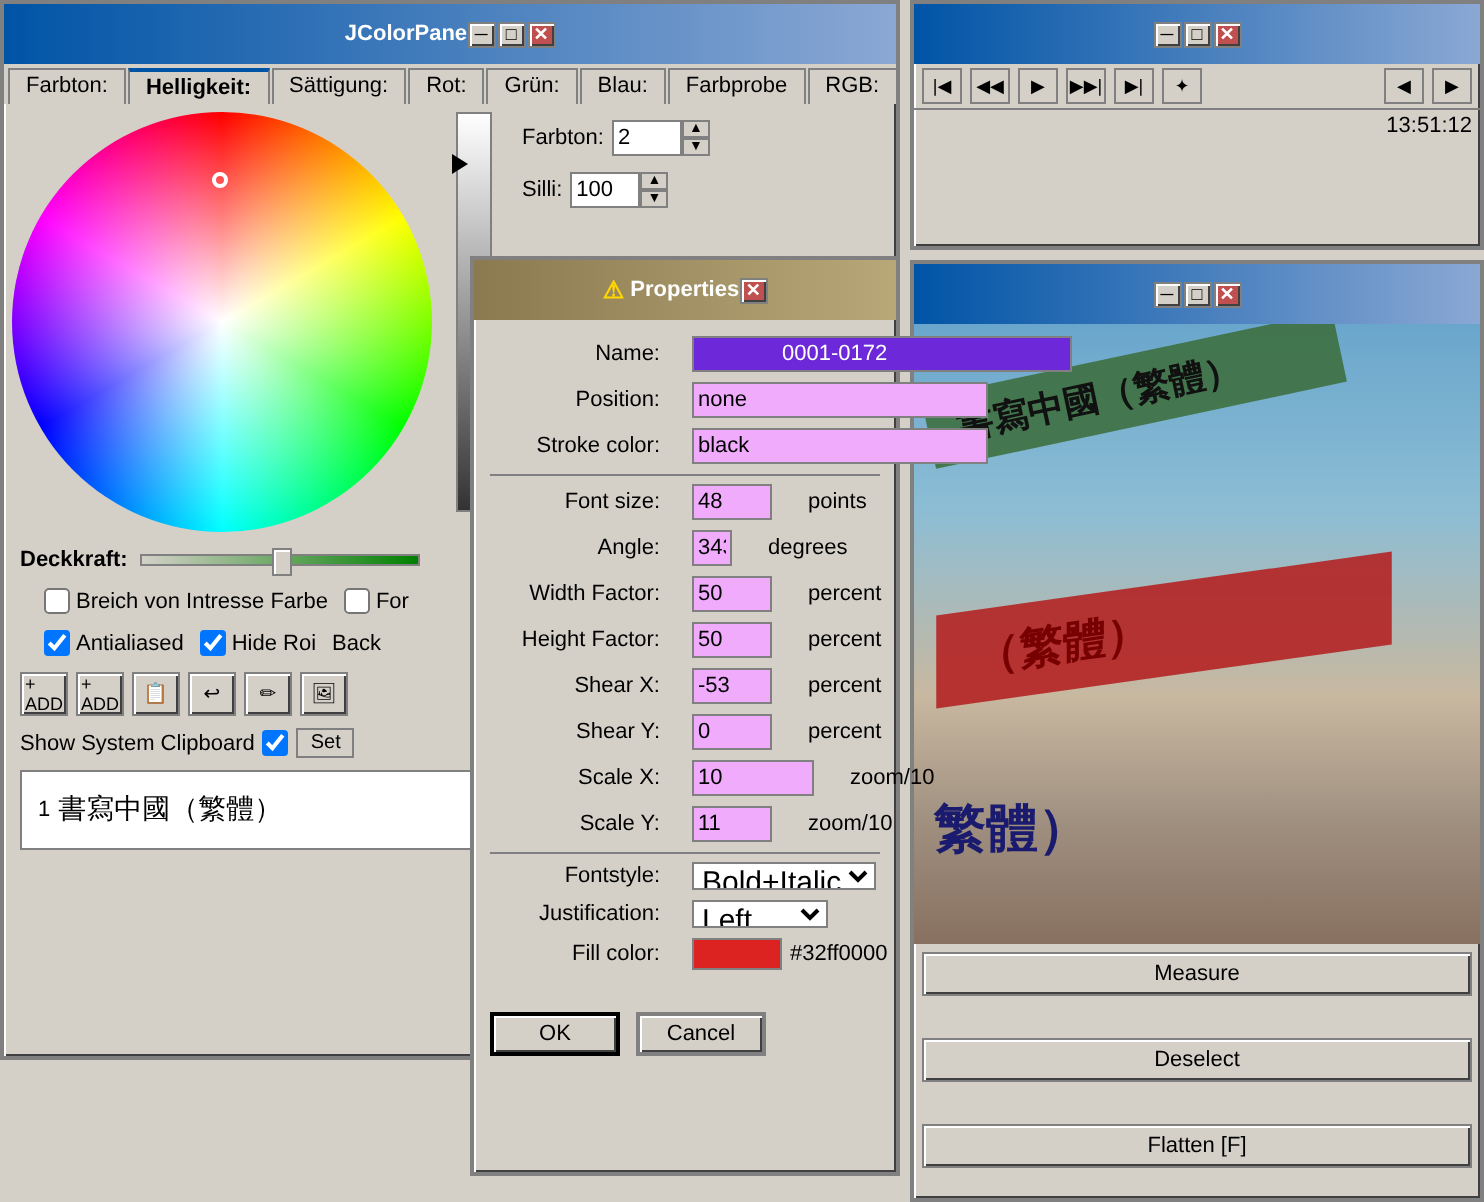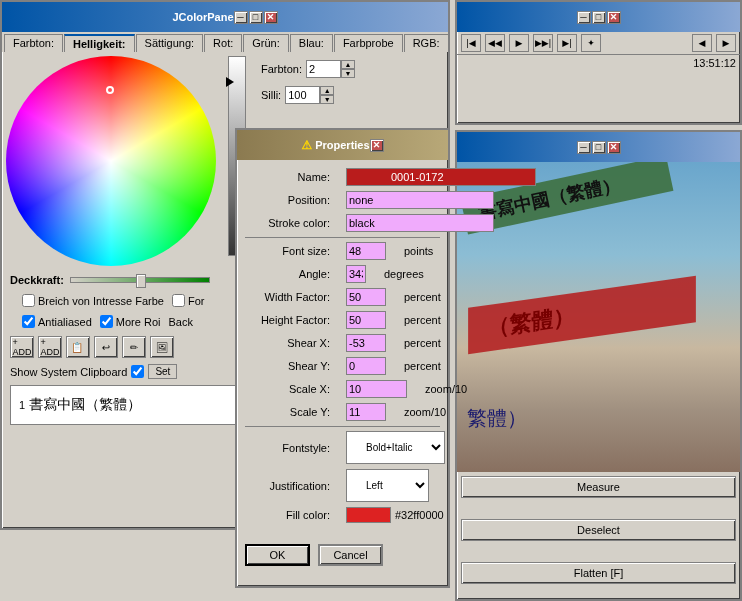--- a/index.html
+++ b/index.html
@@ -376,21 +376,21 @@
     .form-input {
       flex: 1;
       height: 18px;
       border: 1px solid #808080;
       background: #f0abfc;
       padding: 0 2px;
       font-size: 11px;
     }
 
     .form-input.selected {
-      background: #b91c1c;
+      background: #6d28d9;
       color: white;
       padding-left: 44px;
     }
 
     .form-unit {
       font-size: 11px;
       margin-left: 2px;
     }
 
     .divider-line {
@@ -413,25 +413,25 @@
       box-shadow: 1px 1px 0 #fff inset, -1px -1px 0 #404040 inset;
       cursor: pointer;
       font-size: 11px;
     }
 
     .dialog-btn.default {
       border: 2px solid #000;
     }
 
     .select-control {
-      height: 33px;
+      height: 14px;
       border: 1px solid #808080;
       background: white;
-      font-size: 10px;
-      padding: 0 15px;
+      font-size: 15px;
+      padding: 0 0;
     }
 
     .checkbox-row {
       display: flex;
       align-items: center;
       gap: 4px;
       margin: 4px 0;
       padding-left: 8px;
     }
 
@@ -548,21 +548,21 @@
     </label>
   </div>
 
   <div class="checkboxes-row">
     <label class="checkbox-label">
       <input type="checkbox" checked="" style="">
       <span>Antialiased</span>
     </label>
     <label class="checkbox-label">
       <input type="checkbox" checked="" style="">
-      <span>More Roi</span>
+      <span>Hide Roi</span>
     </label>
     <label class="checkbox-label">
       <span>Back</span>
     </label>
   </div>
 
   <div class="buttons-row">
     <div class="icon-btn" style="font-size:9px;">+<br>ADD</div>
     <div class="icon-btn" style="font-size:9px;">+<br>ADD</div>
     <div class="icon-btn">📋</div>
@@ -627,21 +627,21 @@
 
       <div style="position:absolute;top:15px;left:5px;background:rgba(60,110,60,0.88);padding:6px 15px;transform:rotate(-12deg);width:210px;">
         <span style="font-size:18px;font-weight:bold;color:#111;">書寫中國（繁體）</span>
       </div>
 
       <div style="position:absolute;top:130px;left:10px;background:rgba(180,35,35,0.9);padding:8px 20px;transform:rotate(-8deg) skewX(-8deg);width:230px;">
         <span style="font-size:22px;font-weight:bold;color:#770000;">（繁體）</span>
       </div>
 
       <div style="position:absolute;bottom:40px;left:10px;">
-        <span style="font-size:20px;font-weight:normal;color:#1a1a6e;text-align:right;">繁體）</span>
+        <span style="font-size:26px;font-weight:bold;color:#1a1a6e;text-align:right;">繁體）</span>
       </div>
     </div>
   </div>
 
   <div class="panel-buttons">
     <button class="panel-btn">Measure</button>
     <button class="panel-btn">Deselect</button>
     <button class="panel-btn">Flatten [F]</button>
     <button class="panel-btn highlight">Properties...</button>
     <button class="panel-btn">More »</button>

